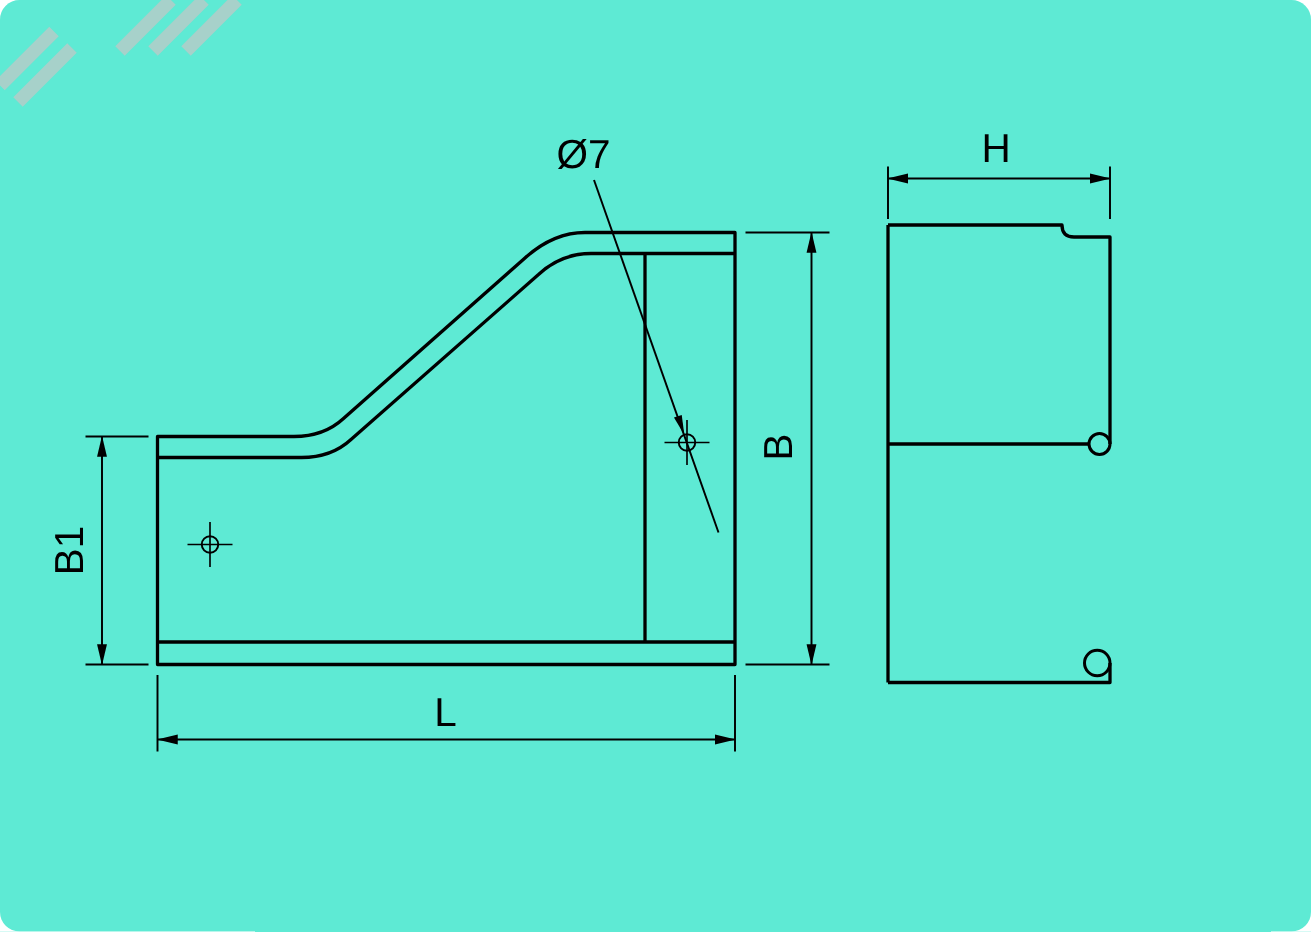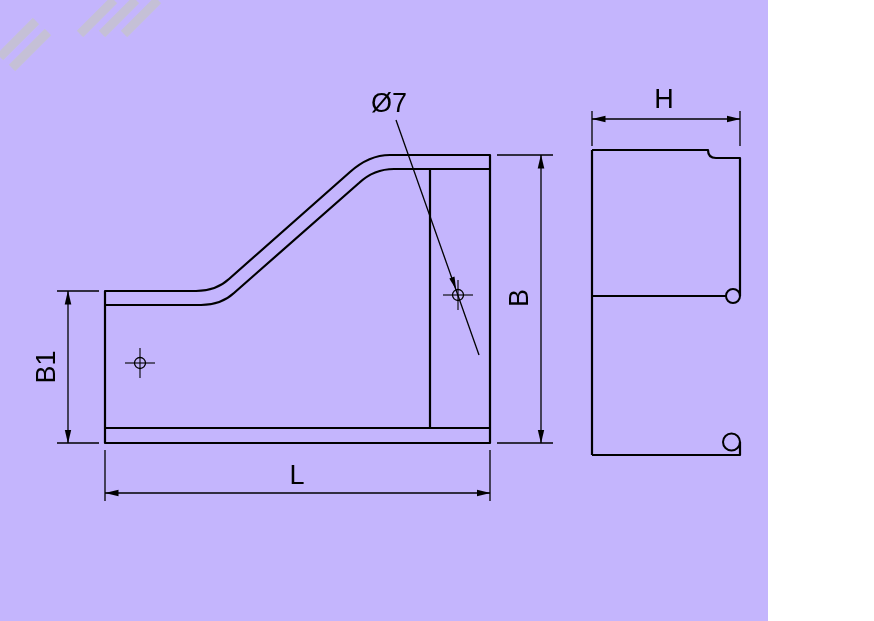--- a/index.html
+++ b/index.html
@@ -1,16 +1,16 @@
 <!DOCTYPE html>
 <html><head>
 <meta charset="utf-8">
 <style>
   html,body{margin:0;padding:0;background:#ffffff;}
-  .canvas{position:relative;width:768px;height:621px;background:#c4b5fd;overflow:hidden;}
+  .canvas{position:relative;width:874px;height:621px;background:#5eead4;overflow:hidden;border-radius:13px;}
   svg{display:block;}
   .lbl{font-family:"Liberation Sans","DejaVu Sans",sans-serif;font-size:27px;fill:#000000;stroke:none;}
   .thick{stroke-width:2.2;}
   .thin{stroke-width:1.3;}
   .cl{stroke-width:1.1;}
   .curl{stroke-width:2;}
 </style>
 </head>
 <body>
 

